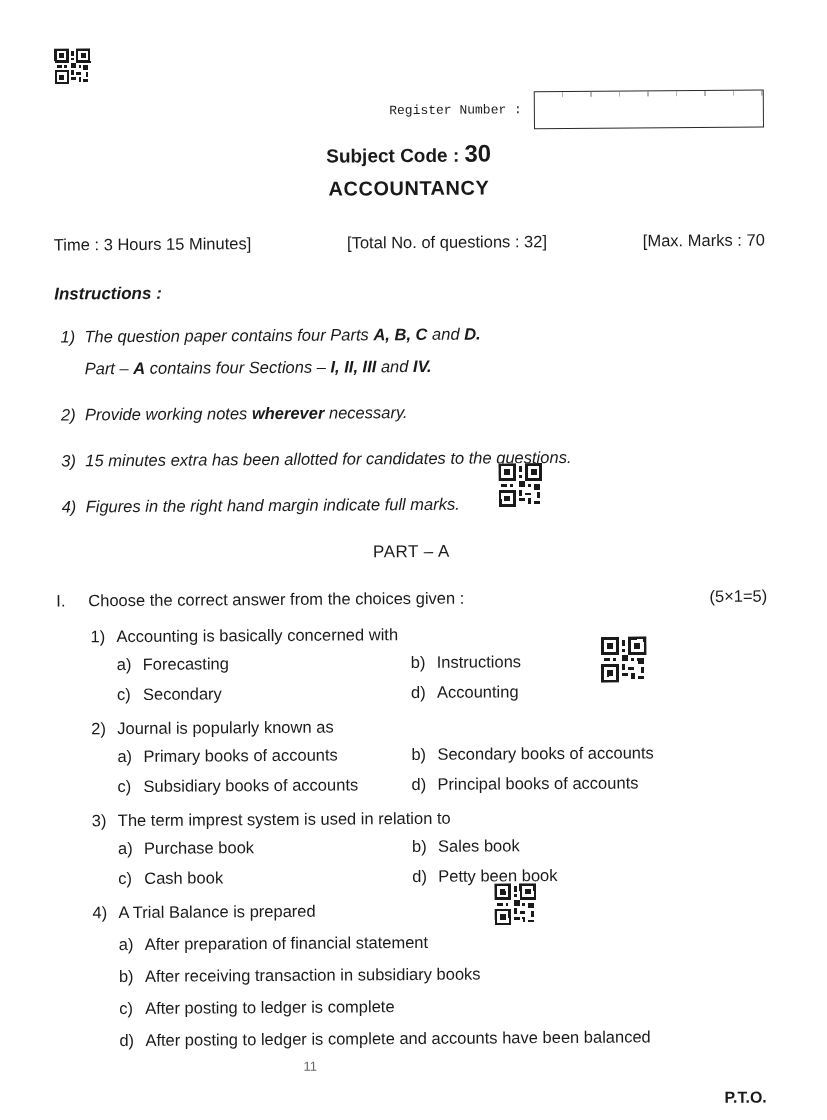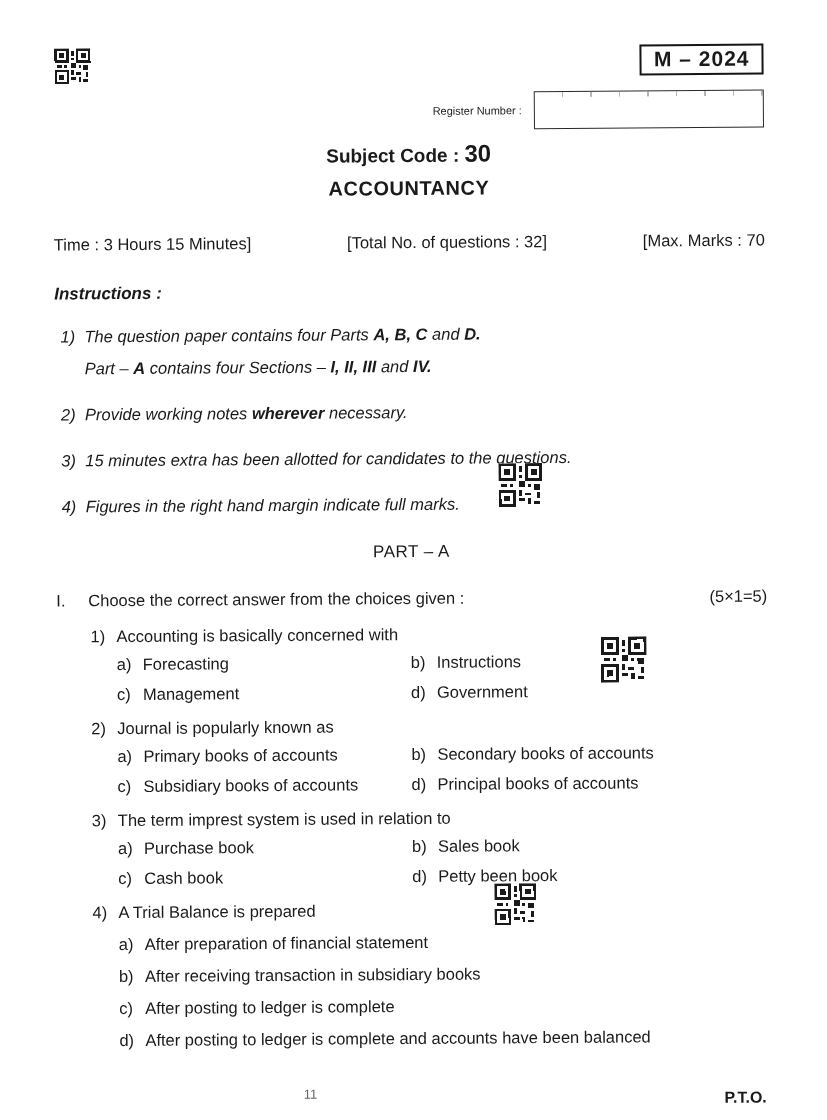--- a/index.html
+++ b/index.html
@@ -26,21 +26,21 @@
   .qr-top { width:40px; height:36px; }
   .exam-code-box {
     border:2.5px solid #151515;
     padding:3px 12px 4px;
     font-size:21px; font-weight:bold; letter-spacing:1px;
   }
   .register-row {
     display:flex; justify-content:flex-end; align-items:center;
     gap:12px; margin-top:10px;
   }
-  .register-label { font-size:11px; }
+  .register-label { font-size:13px;font-family:Liberation Mono, monospace; }
   .register-box {
     width:230px; height:38px;
     border:1.6px solid #2a2a2a;
     background:#fff;
   }
   .register-box::before {
     content:""; display:block; height:5px; opacity:.55;
     background:repeating-linear-gradient(90deg, transparent 0 27px, #777 27px 28.5px);
   }
   .subject-line { text-align:center; margin-top:14px; font-weight:bold; font-size:19px; }
@@ -76,21 +76,21 @@
     row-gap:10px;
   }
   .options-stack { margin-left:26px; }
   .options-stack .option { margin-top:12px; }
   .option { display:flex; }
   .opt-label { width:26px; flex:none; }
   .qr-q1 { position:absolute; left:510px; top:14px; width:46px; height:46px; }
   .qr-q4 { position:absolute; left:402px; top:-16px; width:42px; height:42px; }
 
   
-  .page-number { position:absolute; left:300px; bottom:16px; font-size:13px; color:#666; }
+  .page-number { position:absolute; left:300px; bottom:44px; font-size:13px; color:#666; }
   .pto { position:absolute; right:64px; bottom:10px; font-weight:bold; font-size:16px;margin-top:16px; }
 </style>
 </head>
 <body>
 
 <svg width="0" height="0" style="position:absolute" aria-hidden="true">
   <symbol id="qr-sym" viewBox="0 0 15 15">
     <rect width="15" height="15" fill="#ffffff"></rect>
     <path fill="#1a1a1a" d="M0 0h6v6H0zM9 0h6v6H9zM0 9h6v6H0z"></path>
     <path fill="#ffffff" d="M1 1h4v4H1zM10 1h4v4h-4zM1 10h4v4H1z"></path>
@@ -98,21 +98,20 @@
     <path fill="#1a1a1a" d="M7 1h1v2H7zM7 4h1v1H7zM1 7h2v1H1zM4 7h1v1H4zM7 6h2v2H7zM10 7h1v1h-1zM12 7h2v2h-2zM7 9h1v2H7zM9 10h2v1H9zM13 10h1v2h-1zM7 12h2v1H7zM10 12h1v2h-1zM12 13h2v1h-2z"></path>
   </symbol>
 </svg>
 
 <div class="page">
 
   <div class="top-row">
     <svg class="qr qr-top">
         <use href="#qr-sym"></use>
       </svg>
-    <div class="exam-code-box">M – 2024</div>
   </div>
 
   <div class="register-row">
     <span class="register-label">Register Number :</span>
     <div class="register-box"></div>
   </div>
 
   <div class="subject-line"><span>Subject Code :</span> <span class="code-value">30</span></div>
   <div class="exam-title">ACCOUNTANCY</div>
 
@@ -177,25 +176,25 @@
         <p class="option">
             <span class="opt-label">a)</span>
             <span>Forecasting</span>
           </p>
         <p class="option">
             <span class="opt-label">b)</span>
             <span>Instructions</span>
           </p>
         <p class="option">
             <span class="opt-label">c)</span>
-            <span>Management</span>
-          </p>
-        <p class="option">
-            <span class="opt-label">d)</span>
-            <span>Government</span>
+            <span>Secondary</span>
+          </p>
+        <p class="option">
+            <span class="opt-label">d)</span>
+            <span>Accounting</span>
           </p>
       </div>
       <svg class="qr qr-q1">
           <use href="#qr-sym"></use>
         </svg>
     </div>
 
     <div class="question">
       <p class="q-line">
         <span class="q-num">2)</span>

